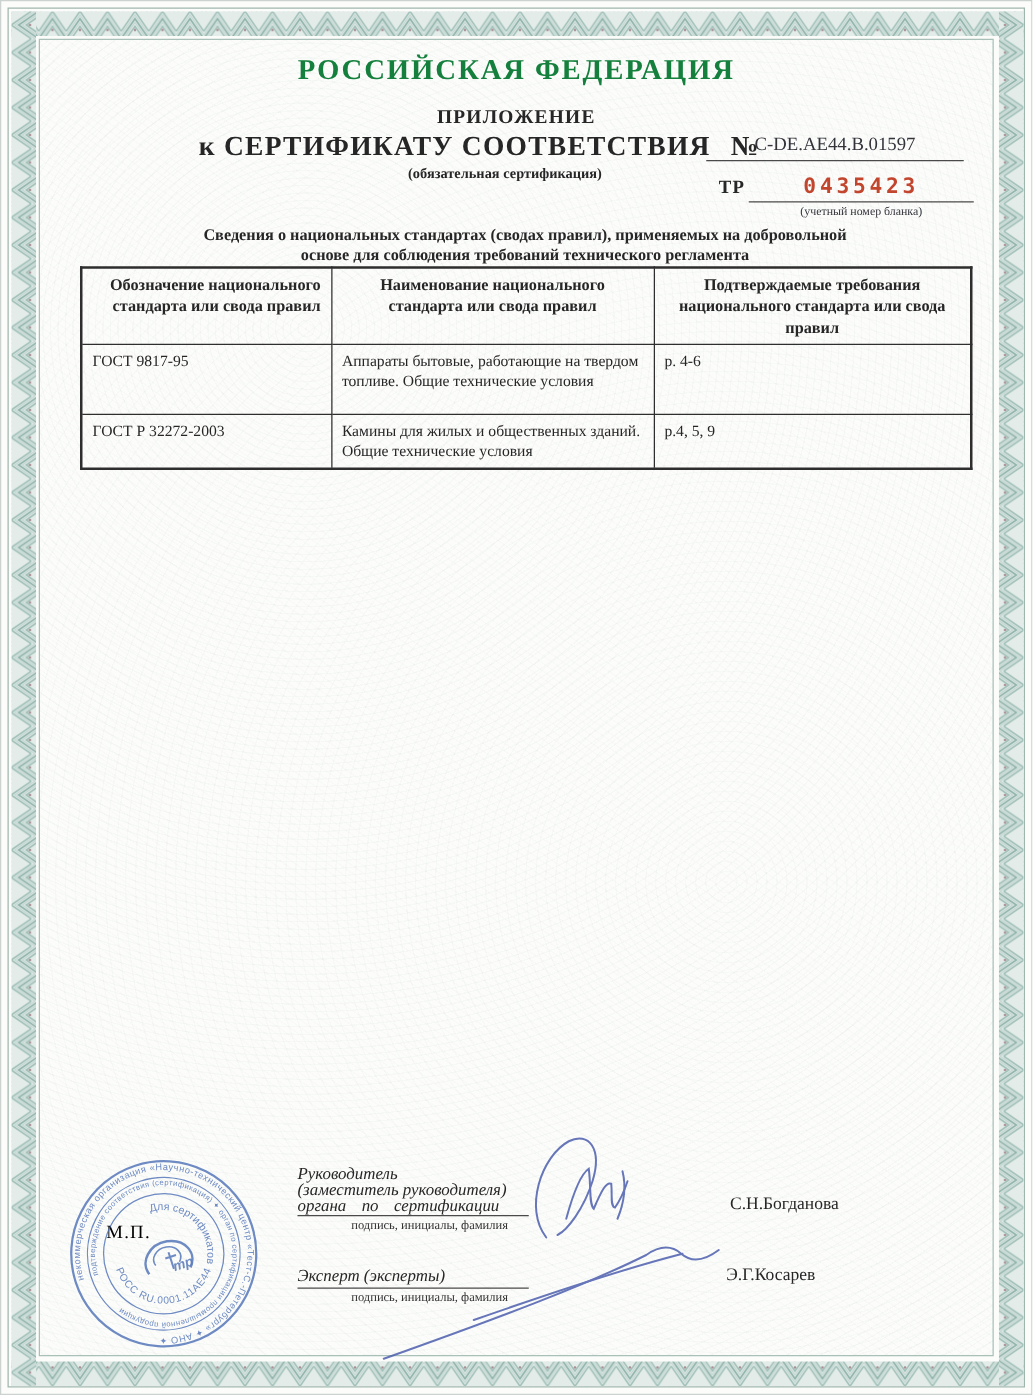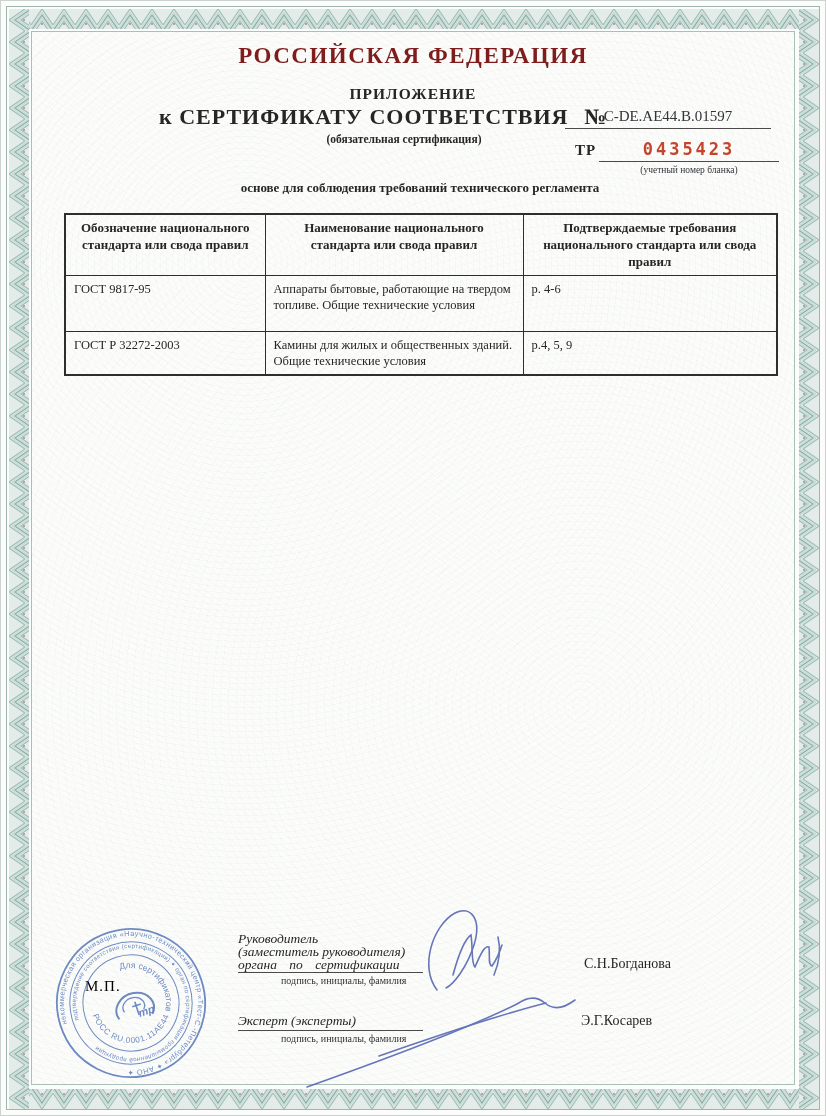--- a/index.html
+++ b/index.html
@@ -21,39 +21,39 @@
   
   .frame-strip{position:absolute;display:block;}
   .strip-top{left:8px;top:8px;width:810px;height:20px;}
   .strip-bottom{left:8px;top:1088px;width:810px;height:20px;}
   .strip-left{left:8px;top:8px;width:20px;height:1100px;}
   .strip-right{left:798px;top:8px;width:20px;height:1100px;}
   .hairline-outer{position:absolute;inset:5px;border:1px solid #9fb6ae;pointer-events:none;}
   .hairline-inner{position:absolute;inset:30px;border:1px solid #a9c0b8;pointer-events:none;}
 
   
-  .country-title{left:0;right:0;top:42px;text-align:center;font-size:23px;font-weight:bold;letter-spacing:1.5px;color:#7f1d1d;}
+  .country-title{left:0;right:0;top:42px;text-align:center;font-size:23px;font-weight:bold;letter-spacing:1.5px;color:#15803d;}
   .doc-type{left:0;right:0;top:84px;text-align:center;font-size:15.5px;font-weight:bold;letter-spacing:1px;}
   .cert-line{left:158px;top:103px;font-size:22px;font-weight:bold;letter-spacing:1px;white-space:nowrap;}
   .number-sign{margin-left:16px;}
   .cert-number-field{left:564px;top:105px;width:206px;text-align:center;font-size:15px;line-height:20px;border-bottom:1px solid #4a4a4a;padding-bottom:2px;color:#33333a;}
   .mandatory-note{left:238px;top:132px;width:330px;text-align:center;font-size:11.5px;font-weight:bold;}
   .tr-label{left:574px;top:141px;font-size:15px;font-weight:bold;letter-spacing:1px;}
   .blank-field{left:598px;top:138px;width:180px;text-align:center;border-bottom:1px solid #4a4a4a;padding-bottom:2px;
     font-family:"DejaVu Sans Mono",monospace;font-size:17px;font-weight:bold;color:#c2452e;letter-spacing:3px;line-height:20px;}
   .blank-caption{left:598px;top:164px;width:180px;text-align:center;font-size:9.5px;color:#33333a;}
 
   .intro{left:63px;top:179px;width:712px;text-align:center;font-weight:bold;font-size:13px;line-height:1.2;}
 
   
   .std-table{position:absolute;left:63px;top:212px;width:712px;border-collapse:collapse;table-layout:fixed;
     border:2px solid #2e2e2e;}
   .std-table th,.std-table td{border:1px solid #2e2e2e;vertical-align:top;}
   .std-table th{font-size:13px;font-weight:bold;line-height:1.3;padding:5px 8px 4px;}
-  .std-table th.h-left{text-align:center;}
+  .std-table th.h-left{text-align:right;}
   .std-table th.h-center{text-align:center;}
   .std-table td{font-size:12.5px;line-height:1.3;padding:5px 8px 4px;text-align:left;}
 
   
   .role-line{left:237px;font-size:13.5px;line-height:13.5px;white-space:nowrap;font-style:italic;}
   .role-spread{word-spacing:9px;}
   .sig-rule{left:237px;width:185px;height:1px;background:#4a4a4a;}
   .sig-caption{left:237px;font-size:10px;color:#333;padding-left:43px;}
   .person-name{font-size:14px;white-space:nowrap;}
   .mp-label{left:84px;top:977px;font-size:15px;letter-spacing:1px;color:#000000;}
@@ -132,20 +132,21 @@
   <div class="abs cert-line">
     <span>к СЕРТИФИКАТУ СООТВЕТСТВИЯ</span><span class="number-sign">№</span>
   </div>
   <div class="abs cert-number-field">C-DE.AE44.B.01597</div>
   <div class="abs mandatory-note">(обязательная сертификация)</div>
   <div class="abs tr-label">ТР</div>
   <div class="abs blank-field">0435423</div>
   <div class="abs blank-caption">(учетный номер бланка)</div>
 
   <div class="abs intro">
+    <div>Сведения о национальных стандартах (сводах правил), применяемых на добровольной</div>
     <div>основе для соблюдения требований технического регламента</div>
   </div>
 
   <table class="std-table">
     <colgroup>
       <col style="width:200px">
         <col style="width:258px">
         <col style="width:254px">
     </colgroup>
     <thead>

